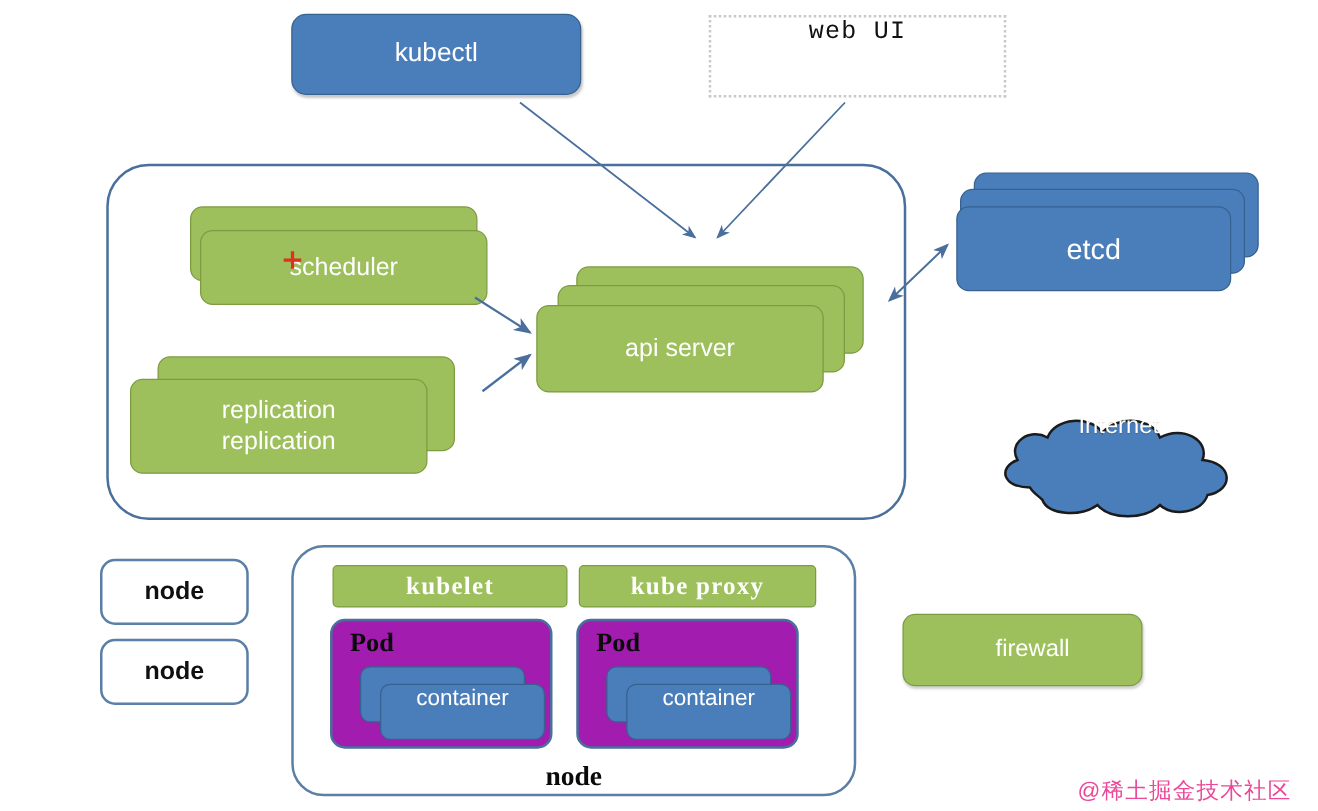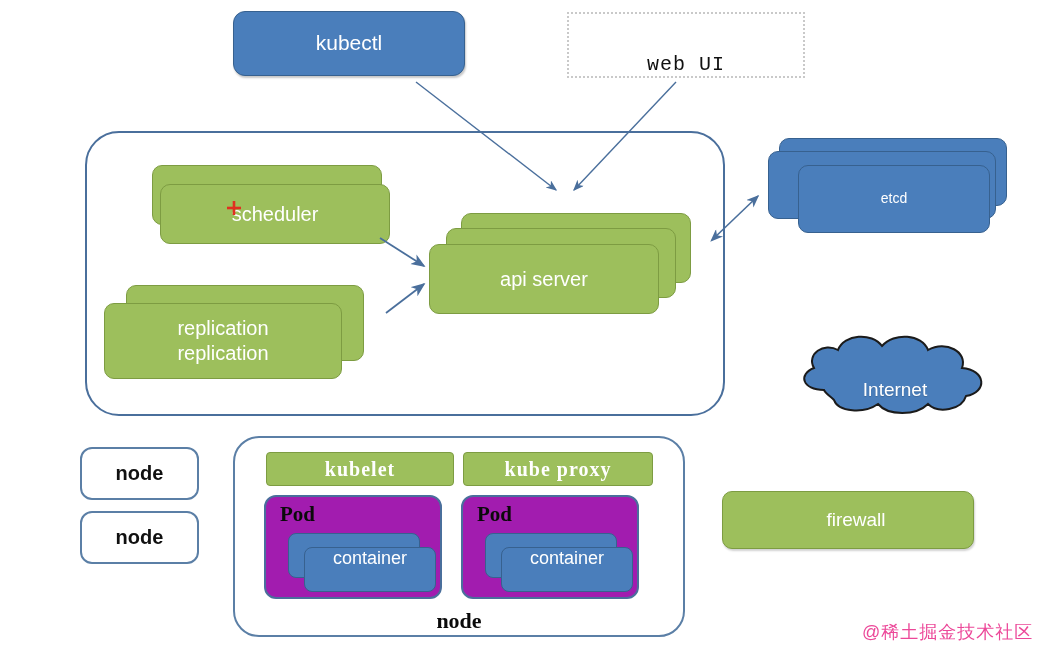--- a/index.html
+++ b/index.html
@@ -50,21 +50,21 @@
   }
 
   
   #webui {
     position: absolute;
     left: 567px; top: 12px; width: 238px; height: 66px;
     box-sizing: border-box;
     border: 2px dotted #c9c9c9;
     background: #ffffff;
     display: flex;
-    align-items: flex-end;
+    align-items: flex-start;
     justify-content: center;
     color: #111111;
     font-family: "Liberation Mono", "DejaVu Sans Mono", monospace;
     font-size: 20px;
     letter-spacing: 1px;
   }
 
   
   #control-plane {
     position: absolute;
@@ -87,40 +87,40 @@
 
   
   #api-b3 { left: 461px; top: 213px; width: 230px; height: 70px; }
   #api-b2 { left: 446px; top: 228px; width: 230px; height: 70px; }
   #api-b1 { left: 429px; top: 244px; width: 230px; height: 70px;
             font-size: 20px; align-items: center; }
 
   
   #etcd-b3 { left: 779px; top: 138px; width: 228px; height: 68px; }
   #etcd-b2 { left: 768px; top: 151px; width: 228px; height: 68px; }
-  #etcd-b1 { left: 798px; top: 165px; width: 192px; height: 68px;
-             font-size: 14px; }
+  #etcd-b1 { left: 765px; top: 165px; width: 220px; height: 68px;
+             font-size: 23px; }
 
   
   #internet-wrap {
     position: absolute;
     left: 790px; top: 330px; width: 210px; height: 88px;
   }
   #internet-wrap svg { display: block; width: 210px; height: 88px; }
   #internet-label {
     position: absolute;
-    left: 0; top: 16px; width: 210px; height: 88px;
-    display: flex; align-items: center; justify-content: center;
+    left: 0; top: 0; width: 210px; height: 88px;
+    display: flex; justify-content: center;
     color: #ffffff; font-size: 19px;
     text-shadow: 0 1px 1px rgba(0,0,0,0.18);
   }
 
   
   #firewall {
-    left: 722px; top: 491px; width: 252px; height: 58px;
+    left: 722px; top: 491px; width: 192px; height: 58px;
     font-size: 19px; border-radius: 10px;
     box-shadow: 1px 2px 2px rgba(0,0,0,0.18);
     padding-left: 16px;
   }
 
   
   .node-box {
     position: absolute;
     box-sizing: border-box;
     border: 2px solid #5b7fa6;

